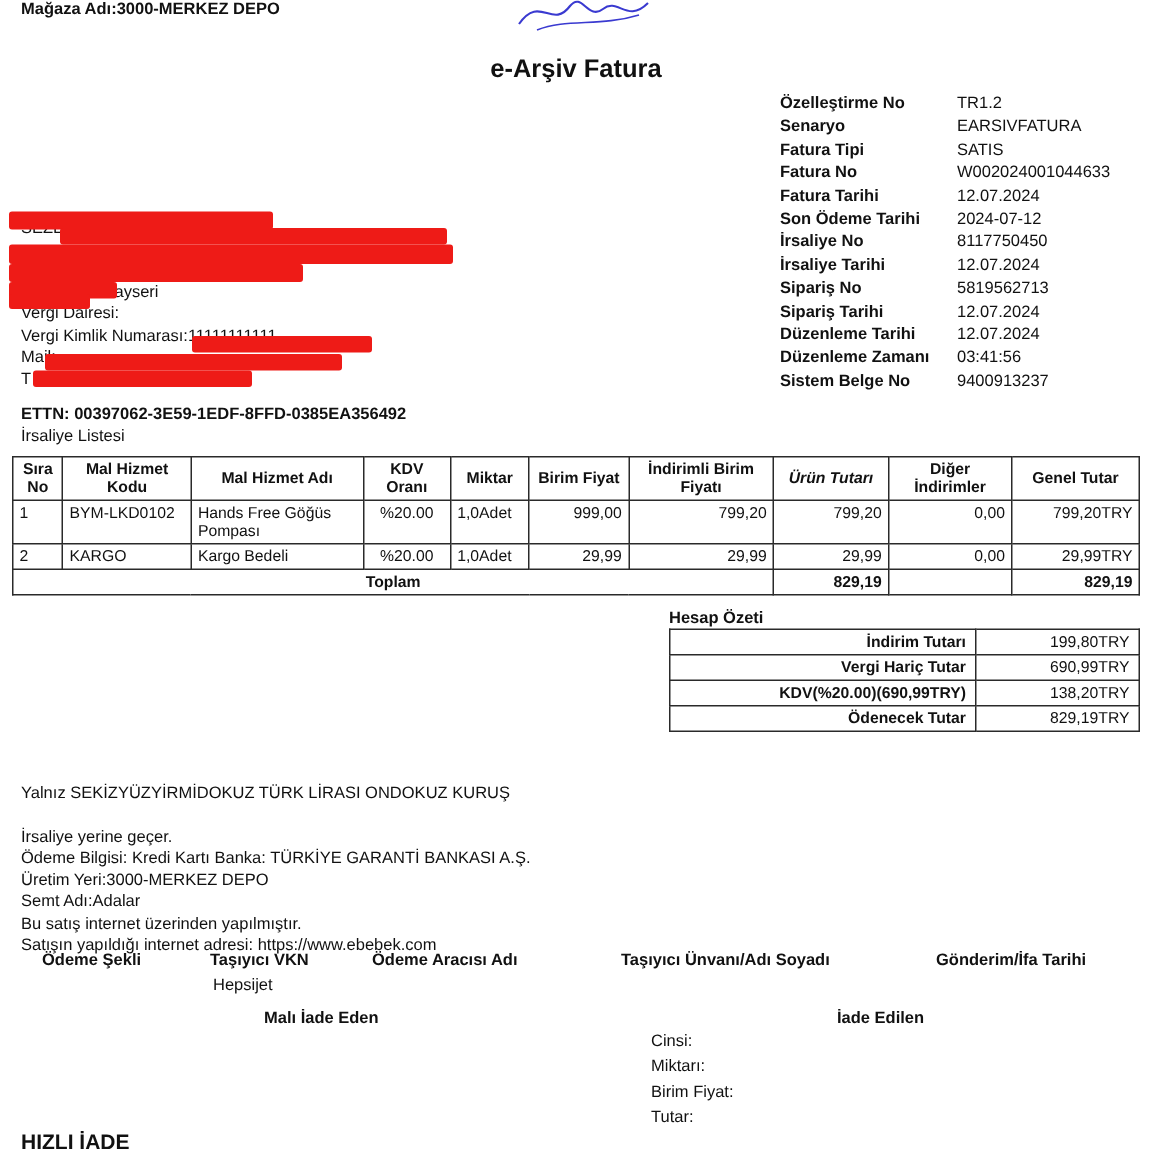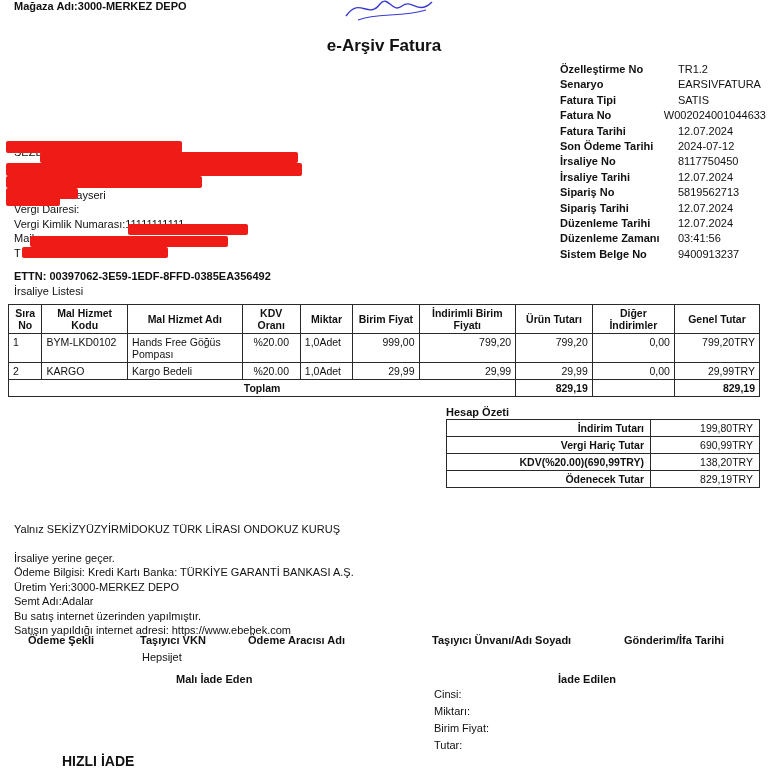--- a/index.html
+++ b/index.html
@@ -46,21 +46,20 @@
 
   
   .meta {
     left: 520px; top: 62px;
     width: 246px;
   }
   .meta-row {
     display: flex;
     line-height: 15.4px;
     font-size: 11px;
-    margin-left: 40px;
   }
   .meta-label {
     width: 118px;
     font-weight: bold;
     color: #111;
   }
   .meta-value {
     color: #111;
   }
 
@@ -111,21 +110,21 @@
     vertical-align: middle;
     line-height: 12px;
   }
   .c-num { width: 26px; }
   .c-code { width: 88px; }
   .c-name { width: 128px; }
   .c-kdv { width: 54px; text-align: center; }
   .c-mik { width: 46px; }
   .c-bf { width: 66px; text-align: right; }
   .c-ibf { width: 104px; text-align: right; }
-  .c-ut { width: 80px; text-align: right; }
+  .c-ut { width: 80px; text-align: right; font-style: italic; }
   .c-di { width: 82px; text-align: right; }
   .c-gt { width: 84px; text-align: right; }
   .row-total td {
     font-weight: bold;
   }
   .ta-r { text-align: right; }
   .ta-c { text-align: center; }
 
   
   .hesap-title {
@@ -166,21 +165,21 @@
   .pay-head {
     left: 0; top: 634px;
     width: 768px;
     font-size: 11px;
     font-weight: bold;
   }
   .pay-head span { position: absolute; }
   .ph1 { left: 28px; }
   .ph2 { left: 140px; }
   .ph3 { left: 248px; }
-  .ph4 { left: 432px; }
+  .ph4 { left: 414px; }
   .ph5 { left: 624px; }
   .hepsijet {
     left: 142px; top: 651px;
     font-size: 11px;
   }
   .mali-iade {
     left: 176px; top: 673px;
     font-weight: bold;
     font-size: 11px;
   }
@@ -196,21 +195,20 @@
   }
   .iade-right {
     left: 434px; top: 686px;
     line-height: 17px;
     font-size: 11px;
   }
   .hizli {
     left: 14px; top: 753px;
     font-size: 14px;
     font-weight: bold;
-    margin-left: 48px;
   }
 </style>
 </head>
 <body>
 
 <div class="page">
 
   <div class="abs store-line">Mağaza Adı:3000-MERKEZ DEPO</div>
 
   <div class="abs signature">

